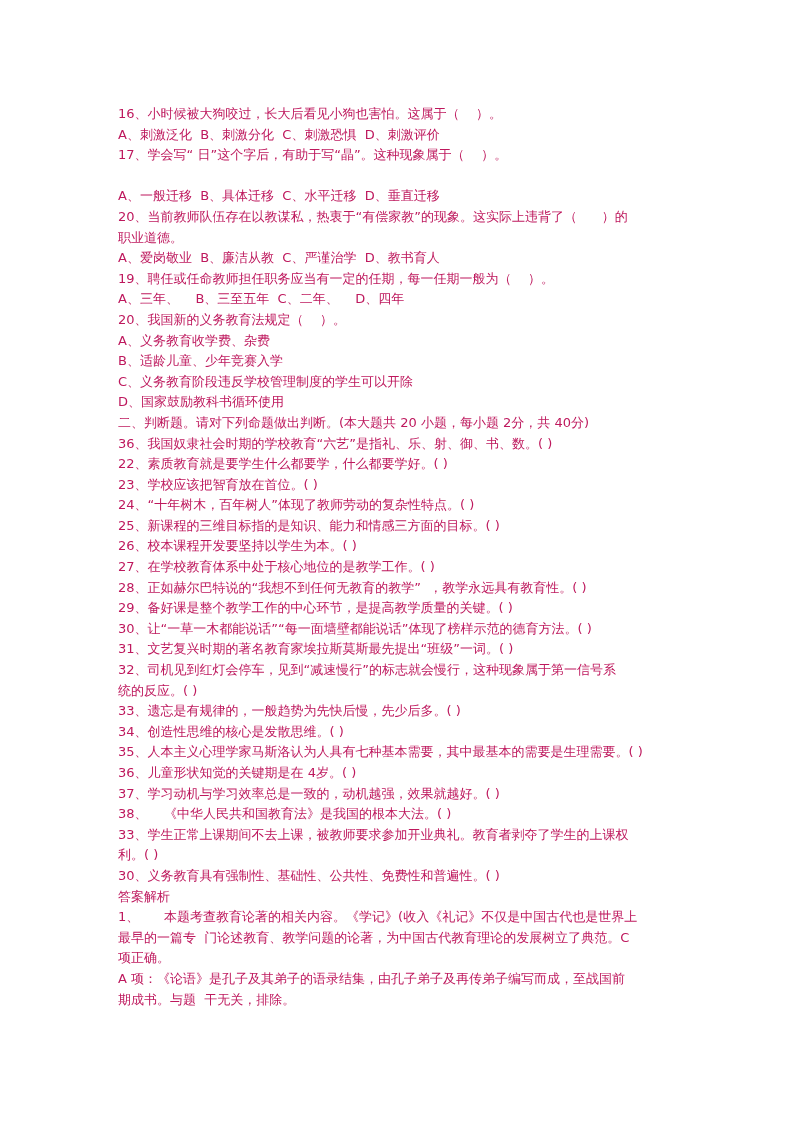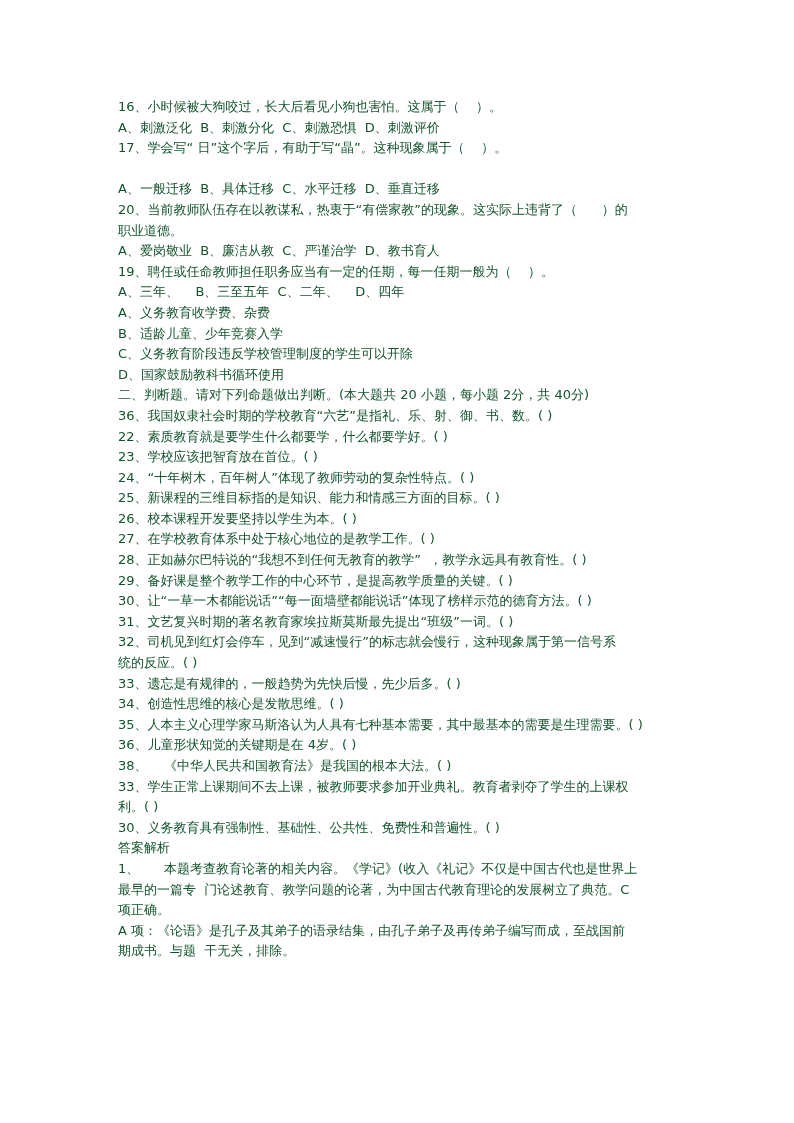--- a/index.html
+++ b/index.html
@@ -1,38 +1,39 @@
 <!DOCTYPE html>
 <html><head>
 <meta charset="utf-8">
 <style>
   html, body { margin: 0; padding: 0; background: #ffffff; }
   body { width: 794px; height: 1123px; position: relative; overflow: hidden; }
   .page {
-    position: absolute; left: 118px; top: 97px; width: 580px;
+    position: absolute; left: 118px; top: 104px; width: 580px;
     font-family: "DejaVu Sans", "Liberation Sans", sans-serif;
-    font-size: 13px; line-height: 20.6px; color: #14532d;
+    font-size: 13px; line-height: 20.6px; color: #be185d;
   }
   .line { white-space: pre; height: 20.6px; }
   .blank { height: 20.6px; }
 </style>
 </head>
 <body>
 
 <div class="page">
   <div class="line">16、小时候被大狗咬过，长大后看见小狗也害怕。这属于（    ）。</div>
   <div class="line">A、刺激泛化  B、刺激分化  C、刺激恐惧  D、刺激评价</div>
   <div class="line">17、学会写“ 日”这个字后，有助于写“晶”。这种现象属于（    ）。</div>
   <div class="blank"></div>
   <div class="line">A、一般迁移  B、具体迁移  C、水平迁移  D、垂直迁移</div>
   <div class="line">20、当前教师队伍存在以教谋私，热衷于“有偿家教”的现象。这实际上违背了（      ）的</div>
   <div class="line">职业道德。</div>
   <div class="line">A、爱岗敬业  B、廉洁从教  C、严谨治学  D、教书育人</div>
   <div class="line">19、聘任或任命教师担任职务应当有一定的任期，每一任期一般为（    ）。</div>
   <div class="line">A、三年、    B、三至五年  C、二年、    D、四年</div>
+  <div class="line">20、我国新的义务教育法规定（    ）。</div>
   <div class="line">A、义务教育收学费、杂费</div>
   <div class="line">B、适龄儿童、少年竞赛入学</div>
   <div class="line">C、义务教育阶段违反学校管理制度的学生可以开除</div>
   <div class="line">D、国家鼓励教科书循环使用</div>
   <div class="line">二、判断题。请对下列命题做出判断。(本大题共 20 小题，每小题 2分，共 40分)</div>
   <div class="line">36、我国奴隶社会时期的学校教育“六艺”是指礼、乐、射、御、书、数。( )</div>
   <div class="line">22、素质教育就是要学生什么都要学，什么都要学好。( )</div>
   <div class="line">23、学校应该把智育放在首位。( )</div>
   <div class="line">24、“十年树木，百年树人”体现了教师劳动的复杂性特点。( )</div>
   <div class="line">25、新课程的三维目标指的是知识、能力和情感三方面的目标。( )</div>
@@ -41,20 +42,21 @@
   <div class="line">28、正如赫尔巴特说的“我想不到任何无教育的教学”  ，教学永远具有教育性。( )</div>
   <div class="line">29、备好课是整个教学工作的中心环节，是提高教学质量的关键。( )</div>
   <div class="line">30、让“一草一木都能说话”“每一面墙壁都能说话”体现了榜样示范的德育方法。( )</div>
   <div class="line">31、文艺复兴时期的著名教育家埃拉斯莫斯最先提出“班级”一词。( )</div>
   <div class="line">32、司机见到红灯会停车，见到“减速慢行”的标志就会慢行，这种现象属于第一信号系</div>
   <div class="line">统的反应。( )</div>
   <div class="line">33、遗忘是有规律的，一般趋势为先快后慢，先少后多。( )</div>
   <div class="line">34、创造性思维的核心是发散思维。( )</div>
   <div class="line">35、人本主义心理学家马斯洛认为人具有七种基本需要，其中最基本的需要是生理需要。( )</div>
   <div class="line">36、儿童形状知觉的关键期是在 4岁。( )</div>
+  <div class="line">37、学习动机与学习效率总是一致的，动机越强，效果就越好。( )</div>
   <div class="line">38、    《中华人民共和国教育法》是我国的根本大法。( )</div>
   <div class="line">33、学生正常上课期间不去上课，被教师要求参加开业典礼。教育者剥夺了学生的上课权</div>
   <div class="line">利。( )</div>
   <div class="line">30、义务教育具有强制性、基础性、公共性、免费性和普遍性。( )</div>
   <div class="line">答案解析</div>
   <div class="line">1、      本题考查教育论著的相关内容。《学记》(收入《礼记》不仅是中国古代也是世界上</div>
   <div class="line">最早的一篇专  门论述教育、教学问题的论著，为中国古代教育理论的发展树立了典范。C</div>
   <div class="line">项正确。</div>
   <div class="line">A 项：《论语》是孔子及其弟子的语录结集，由孔子弟子及再传弟子编写而成，至战国前</div>
   <div class="line">期成书。与题  干无关，排除。</div>

